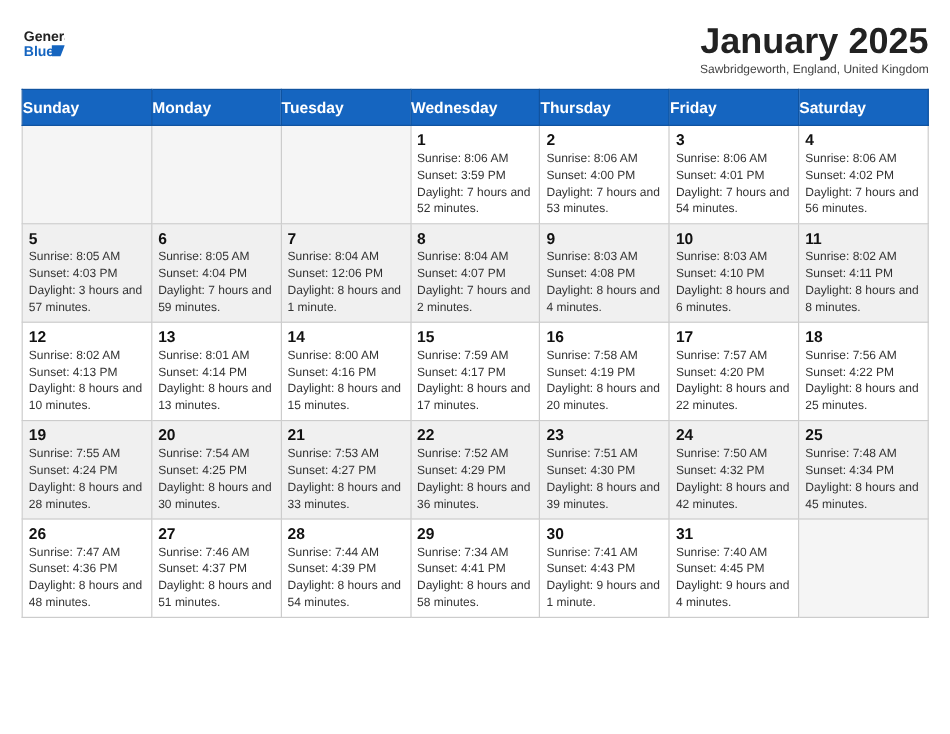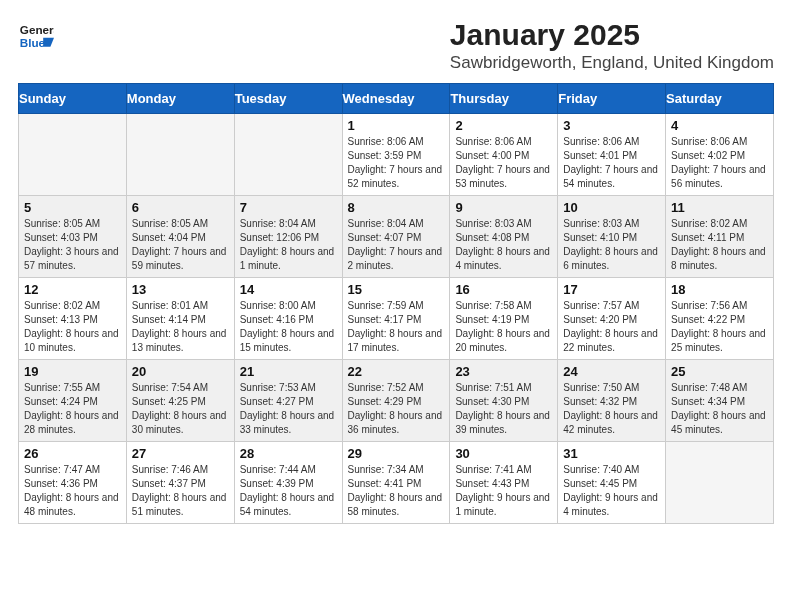--- a/index.html
+++ b/index.html
@@ -22,30 +22,30 @@
     .logo-wrap {
       display: flex;
       align-items: center;
       gap: 4px;
     }
     .logo-icon {
       width: 36px;
       height: 36px;
     }
     .title-block {
-      text-align: left;
+      text-align: center;
     }
     .month-title {
       font-size: 30px;
       font-weight: bold;
       color: #222;
       line-height: 1.1;
     }
     .location-title {
-      font-size: 17px;
+      font-size: 10px;
       color: #444;
       margin-top: 2px;
     }
     .calendar {
       width: 100%;
       border-collapse: collapse;
       border: 1px solid #bbb;
     }
     .calendar th {
       background: #1565c0;

